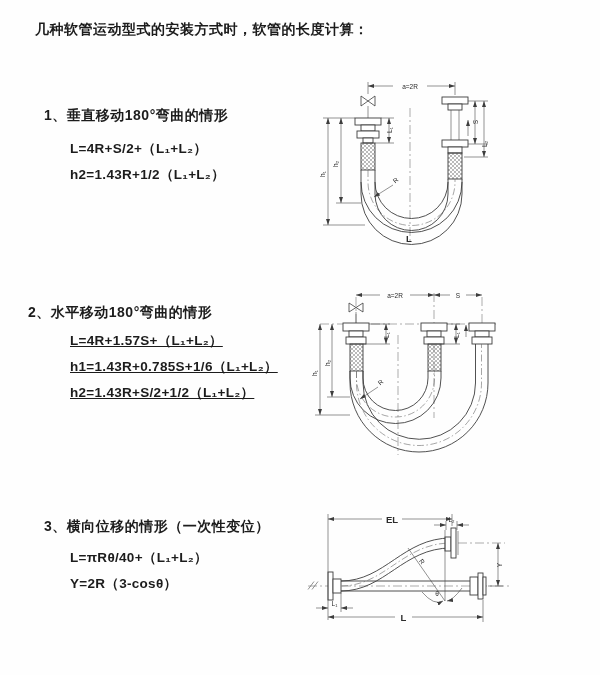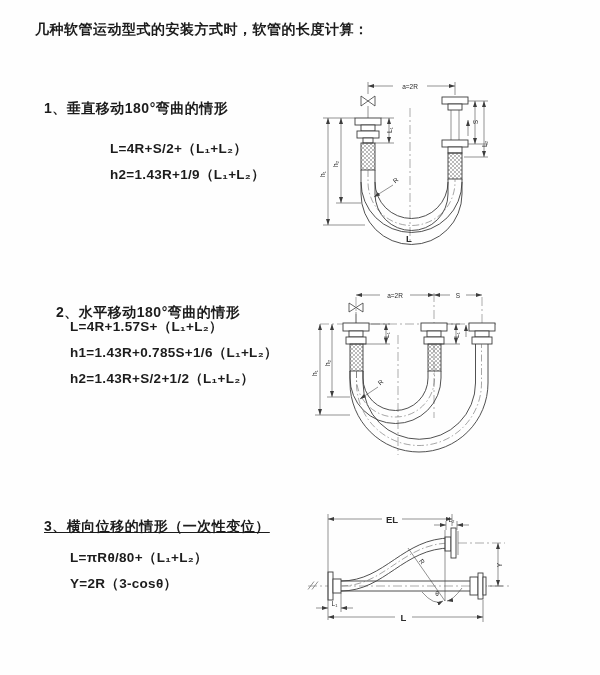--- a/index.html
+++ b/index.html
@@ -30,24 +30,24 @@
   .dim{font-size:6.5px;fill:#2c2c2c;font-family:"Liberation Sans","DejaVu Sans",sans-serif;}
   .dimbig{font-size:9.5px;fill:#2c2c2c;font-weight:bold;font-family:"Liberation Sans","DejaVu Sans",sans-serif;}
 </style>
 </head>
 <body>
 
 <div class="page">
 
   <div class="title">几种软管运动型式的安装方式时，软管的长度计算：</div>
 
-  <div class="heading" style="left:44px;top:100px;">1、垂直移动180°弯曲的情形</div>
-  <div class="formulas" style="left:70px;top:136px;margin-left:40px;">
+  <div class="heading" style="left:44px;top:107px;">1、垂直移动180°弯曲的情形</div>
+  <div class="formulas" style="left:70px;top:136px;">
     <div class="formula">L=4R+S/2+（L₁+L₂）</div>
-    <div class="formula">h2=1.43R+1/9（L₁+L₂）</div>
+    <div class="formula">h2=1.43R+1/2（L₁+L₂）</div>
   </div>
 
   <svg class="dgm" style="left:303px;top:72px;" width="292" height="188" viewBox="0 0 292 188">
     <defs>
       <pattern id="br1" width="4" height="4" patternUnits="userSpaceOnUse">
         <path d="M0,4 L4,0 M0,0 L4,4" stroke="#777" stroke-width="0.5"></path>
       </pattern>
       <marker id="ar1" viewBox="0 0 6 4" refX="6" refY="2" markerWidth="6" markerHeight="4" markerUnits="userSpaceOnUse" orient="auto-start-reverse">
         <path d="M0,0 L6,2 L0,4 Z" fill="#3d3d3d"></path>
       </marker>
@@ -125,22 +125,22 @@
     </g>
 
     <g>
       <path class="dl" d="M90,113 L71,125" marker-end="url(#ar1)"></path>
       <text class="dim" x="94" y="110" text-anchor="middle" transform="rotate(-40 94 110)">R</text>
     </g>
 
     <text class="dimbig" x="106" y="170" text-anchor="middle">L</text>
   </svg>
 
-  <div class="heading" style="left:56px;top:304px;">2、水平移动180°弯曲的情形</div>
-  <div class="formulas" style="left:70px;top:314px;">
+  <div class="heading" style="left:28px;top:304px;">2、水平移动180°弯曲的情形</div>
+  <div class="formulas" style="left:70px;top:328px;text-decoration:underline;">
     <div class="formula">L=4R+1.57S+（L₁+L₂）</div>
     <div class="formula">h1=1.43R+0.785S+1/6（L₁+L₂）</div>
     <div class="formula">h2=1.43R+S/2+1/2（L₁+L₂）</div>
   </div>
 
   <svg class="dgm" style="left:298px;top:283px;" width="296" height="192" viewBox="0 0 296 192">
     <defs>
       <pattern id="br2" width="4" height="4" patternUnits="userSpaceOnUse">
         <path d="M0,4 L4,0 M0,0 L4,4" stroke="#777" stroke-width="0.5"></path>
       </pattern>
@@ -222,23 +222,23 @@
       <path class="dl" d="M158,41 V61" marker-start="url(#ar2)" marker-end="url(#ar2)"></path>
       <text class="dim" x="161" y="52" text-anchor="middle" transform="rotate(-90 161 52)">L₁</text>
     </g>
 
     <g>
       <path class="dl" d="M80,104 L62,116" marker-end="url(#ar2)"></path>
       <text class="dim" x="84" y="101" text-anchor="middle" transform="rotate(-40 84 101)">R</text>
     </g>
   </svg>
 
-  <div class="heading" style="left:44px;top:518px;text-decoration:underline;">3、横向位移的情形（一次性变位）</div>
+  <div class="heading" style="left:44px;top:518px;">3、横向位移的情形（一次性变位）</div>
   <div class="formulas" style="left:70px;top:545px;">
-    <div class="formula">L=πRθ/80+（L₁+L₂）</div>
+    <div class="formula">L=πRθ/40+（L₁+L₂）</div>
     <div class="formula">Y=2R（3-cosθ）</div>
   </div>
 
   <svg class="dgm" style="left:300px;top:500px;" width="298" height="150" viewBox="0 0 298 150">
     <defs>
       <marker id="ar3" viewBox="0 0 6 4" refX="6" refY="2" markerWidth="6" markerHeight="4" markerUnits="userSpaceOnUse" orient="auto-start-reverse">
         <path d="M0,0 L6,2 L0,4 Z" fill="#3d3d3d"></path>
       </marker>
     </defs>
 

